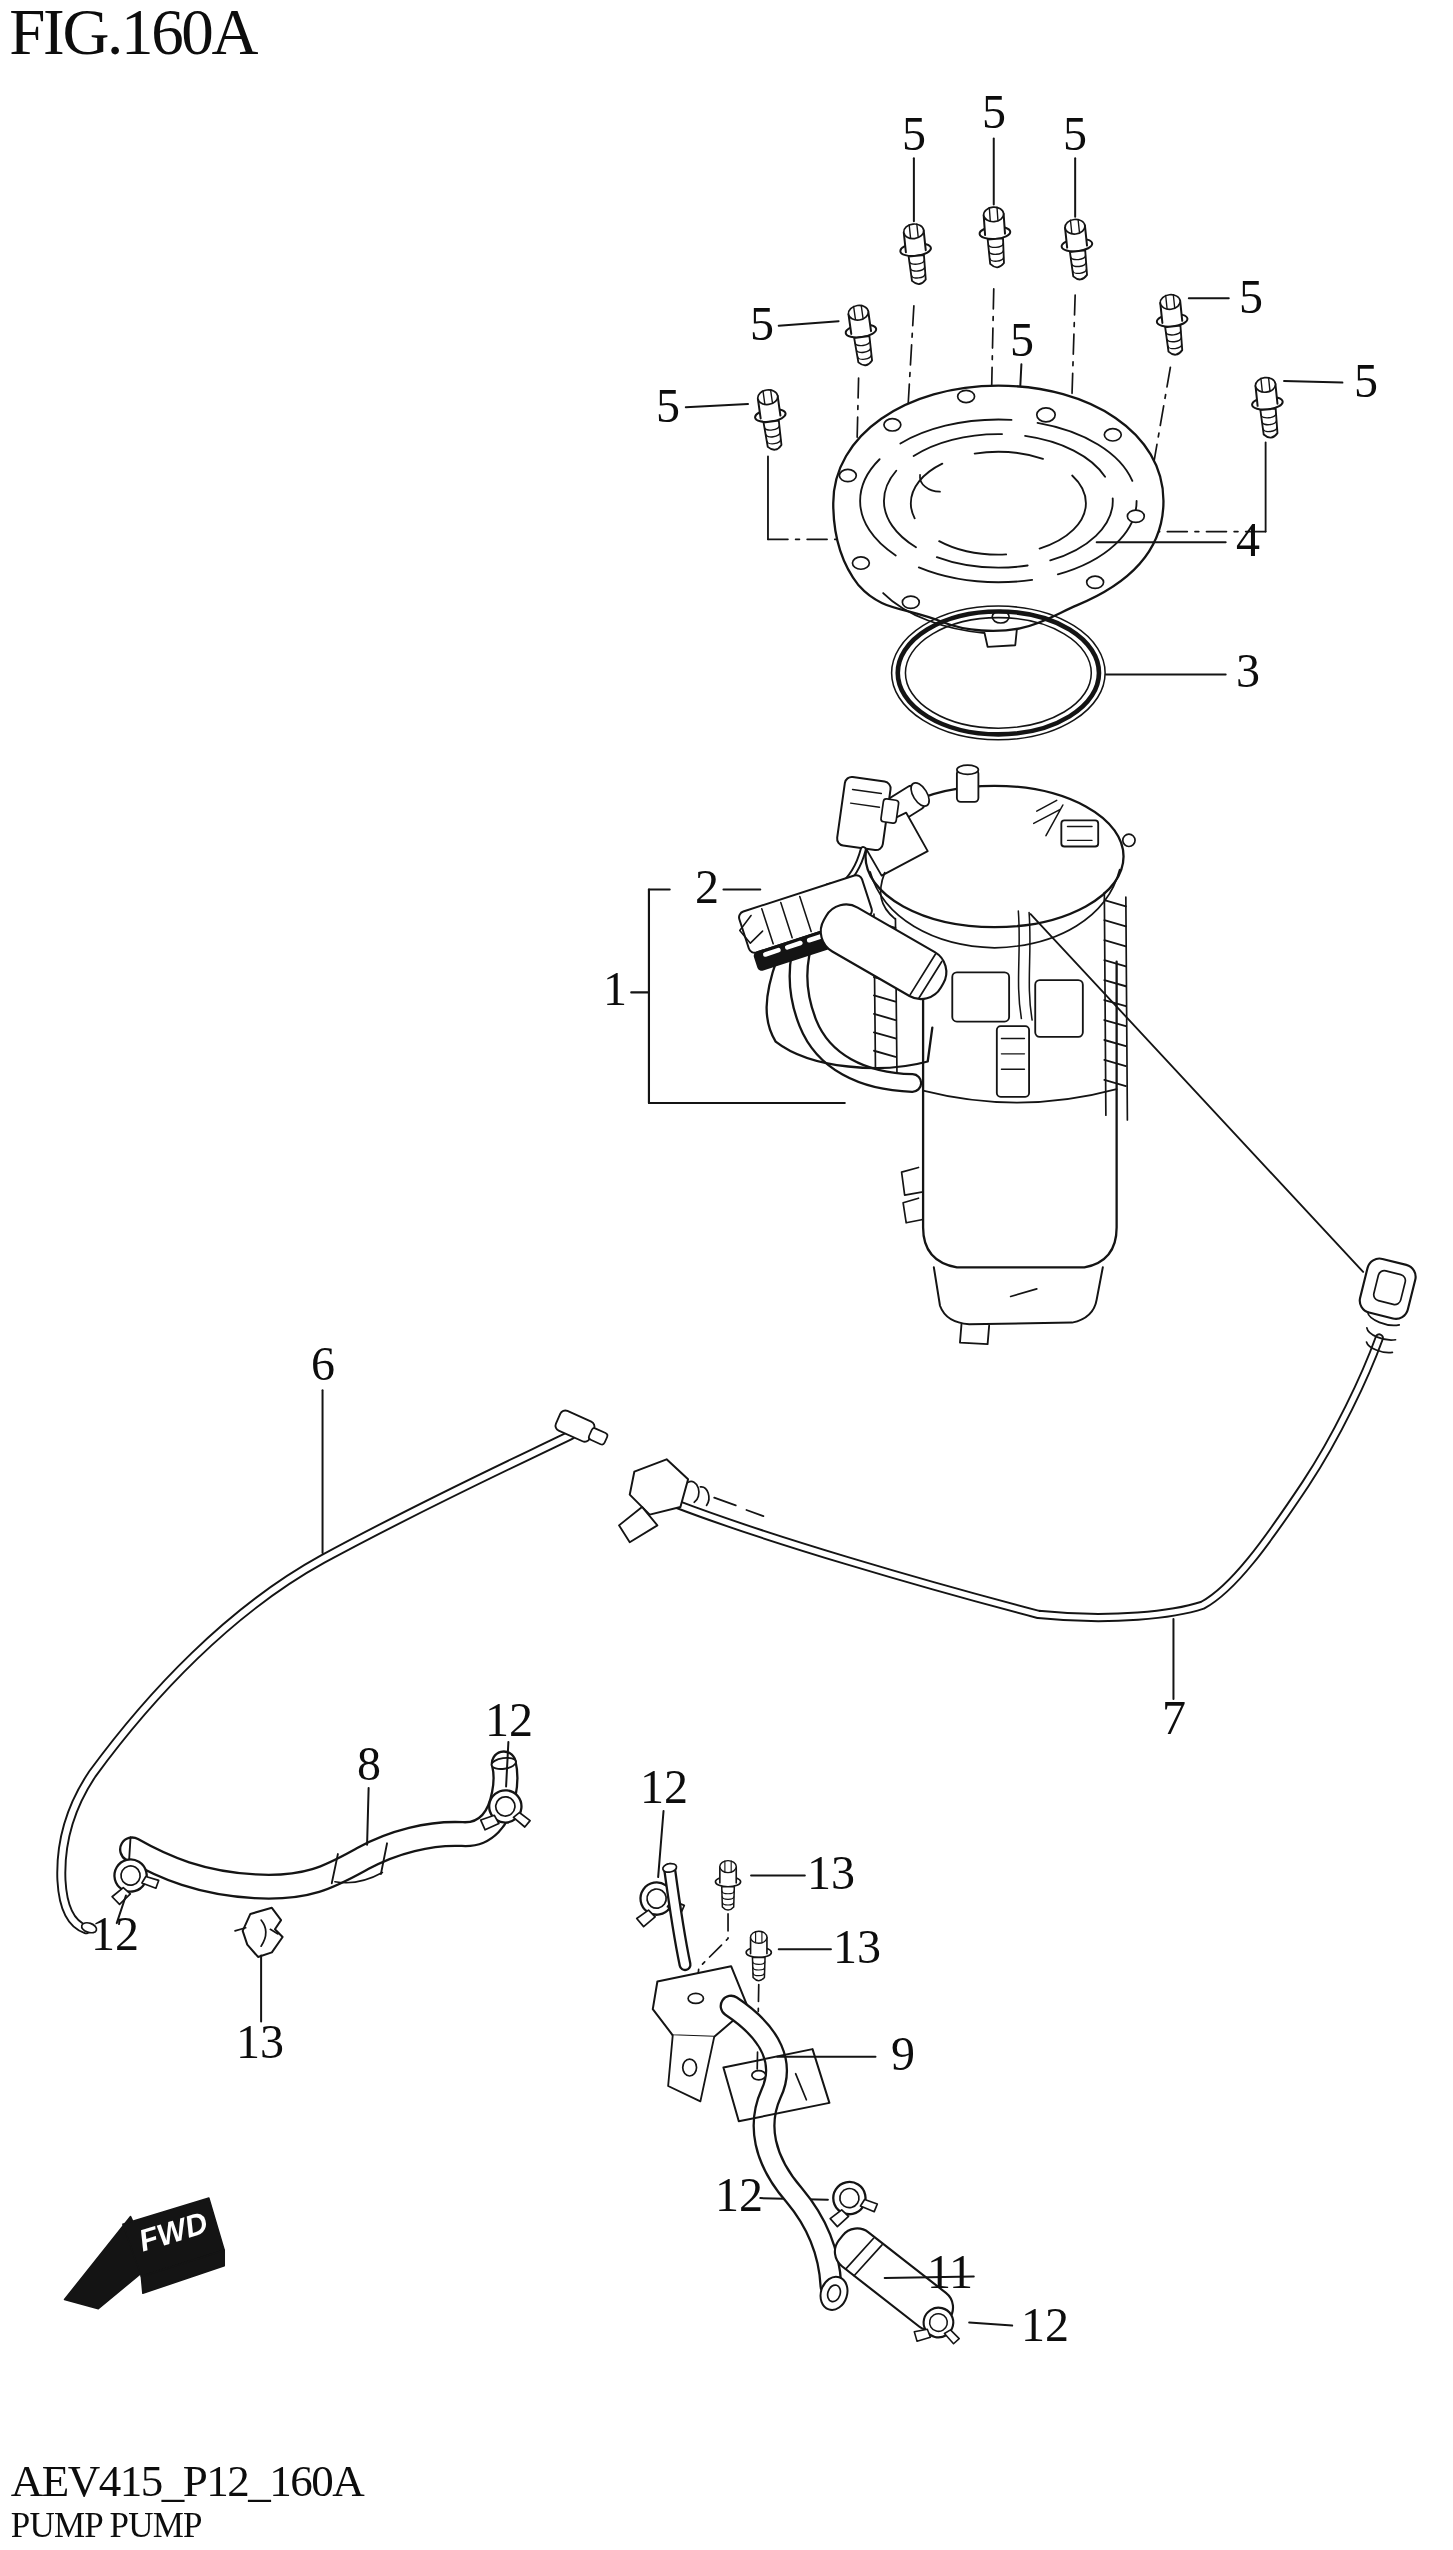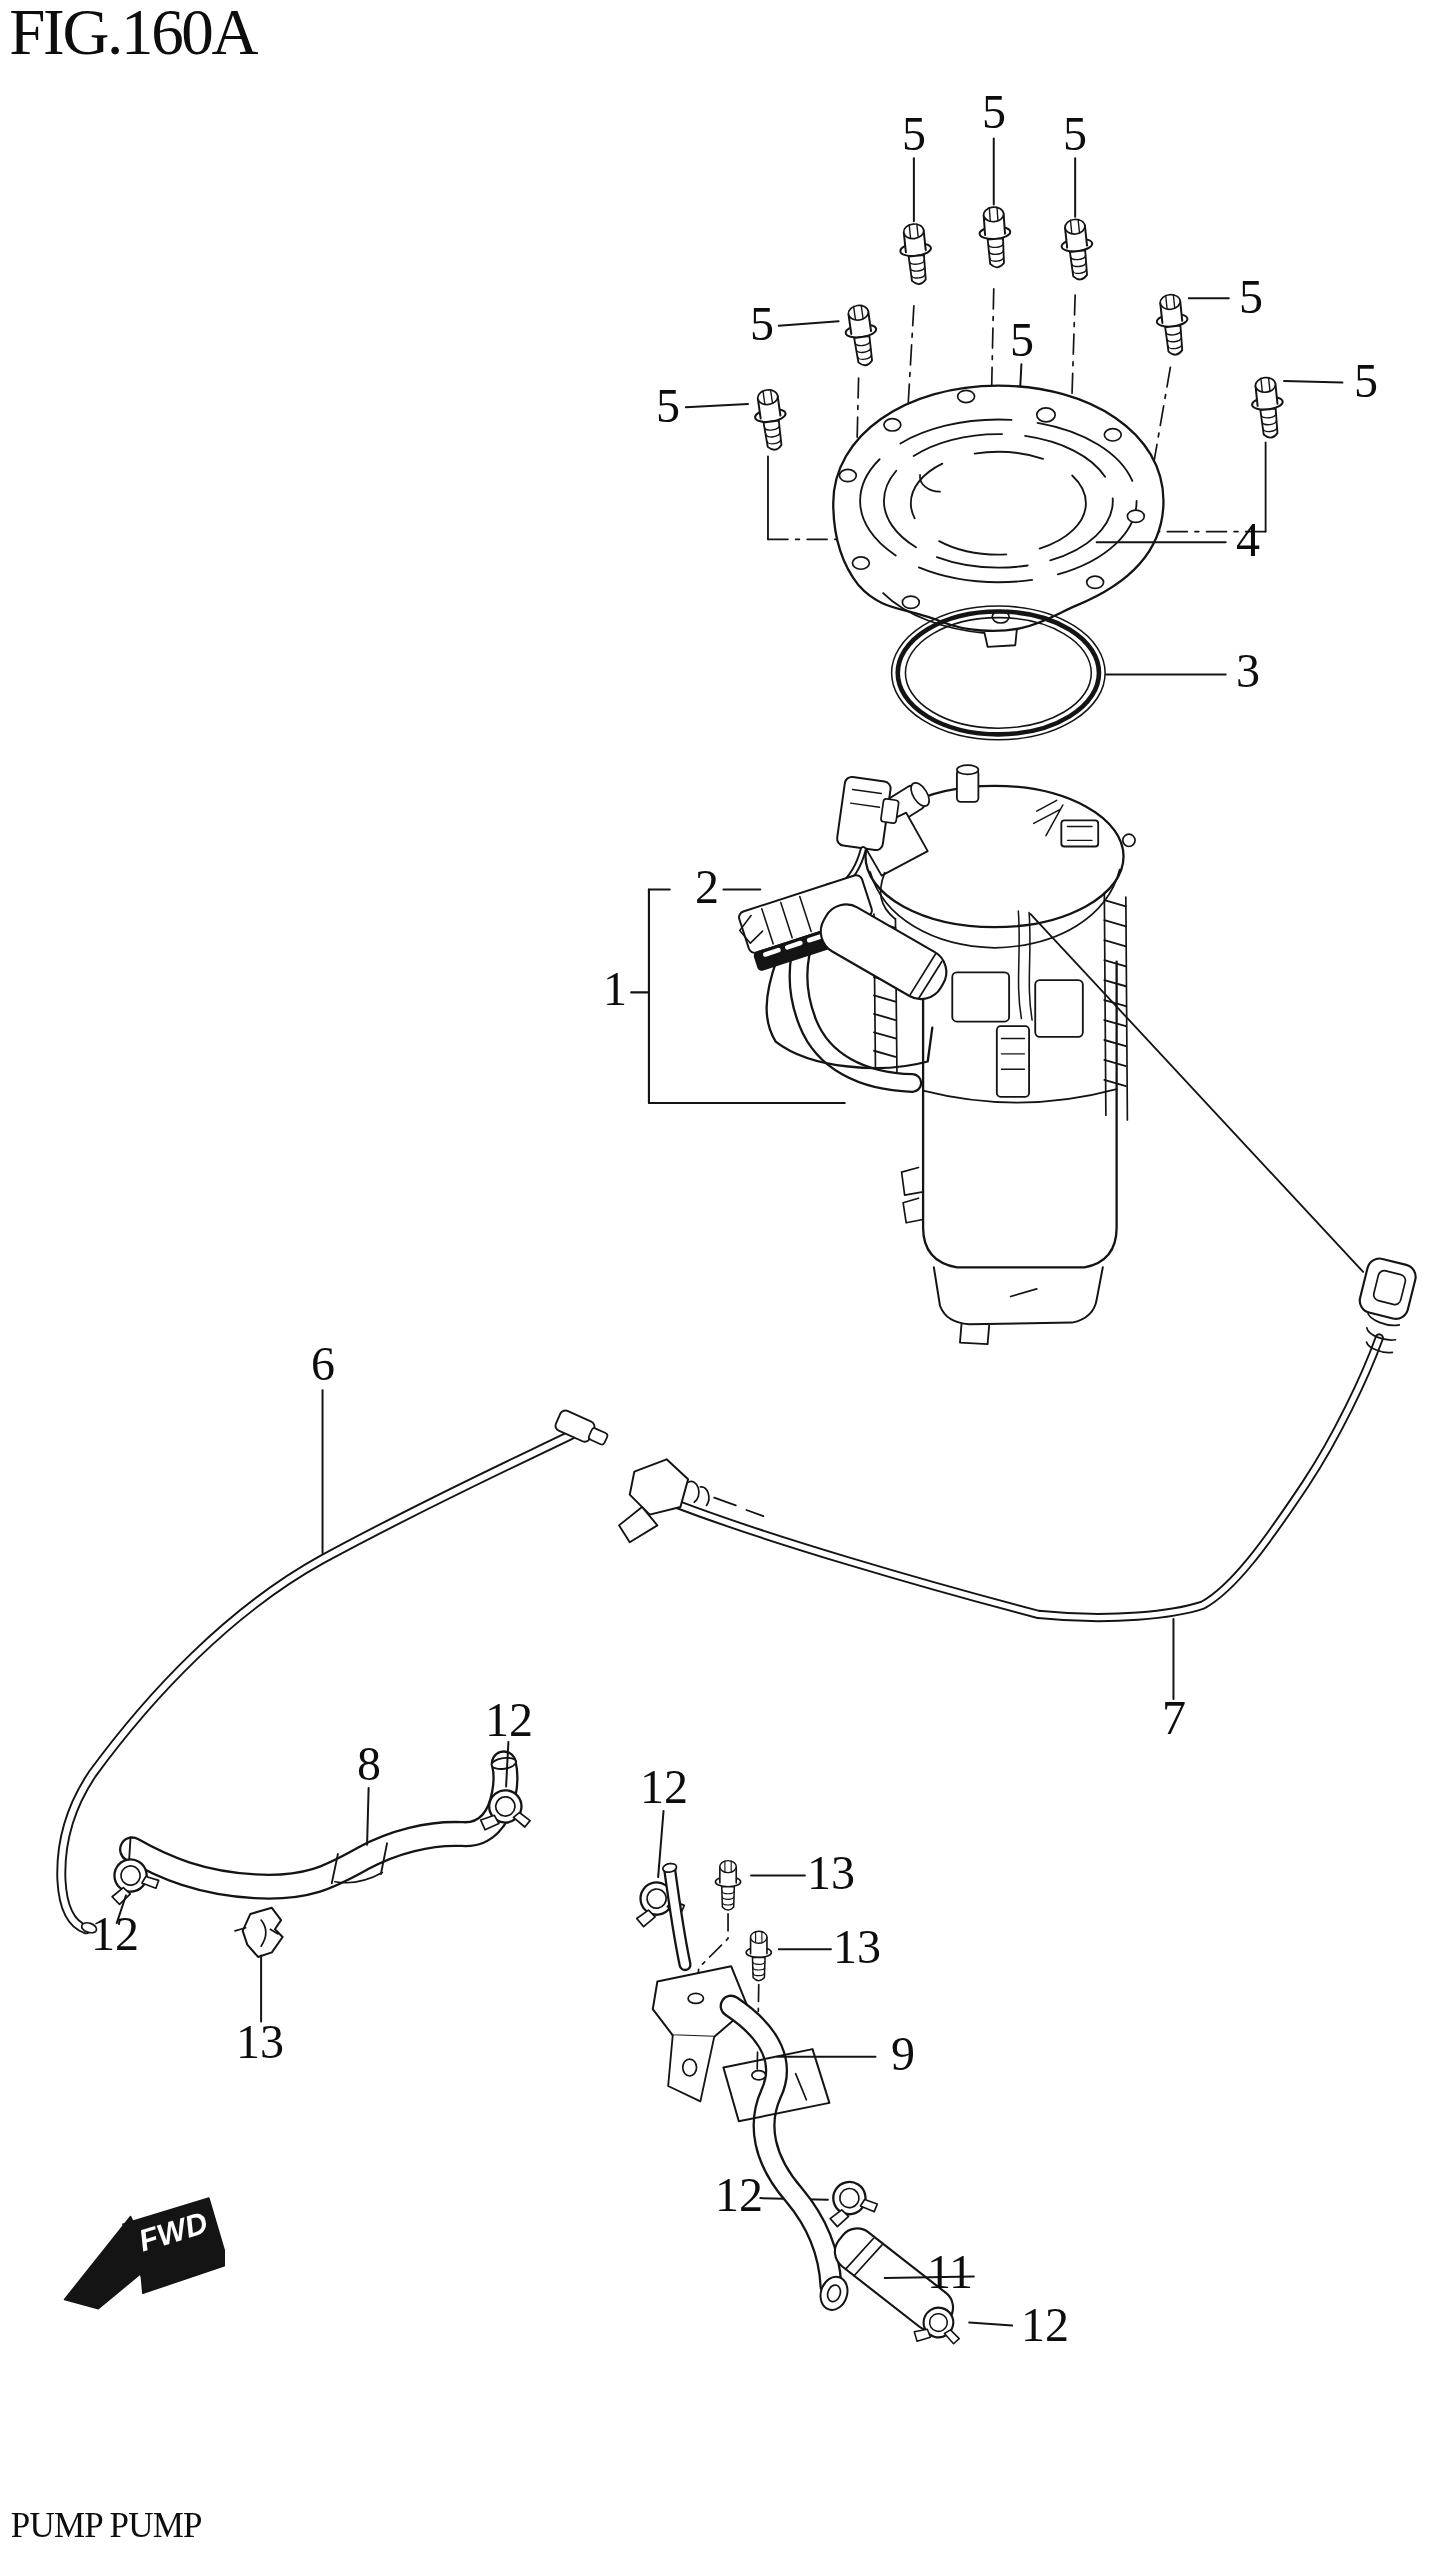--- a/index.html
+++ b/index.html
@@ -323,15 +323,16 @@
       <span class="callout" style="left: 115px; top: 1937px;">12</span>
       <span class="callout" style="left: 260px; top: 2045px;">13</span>
       <span class="callout" style="left: 831px; top: 1876px;">13</span>
       <span class="callout" style="left: 857px; top: 1950px;">13</span>
       <span class="callout" style="left: 903px; top: 2057px;">9</span>
       <span class="callout" style="left: 739px; top: 2198px;">12</span>
       <span class="callout" style="left: 950px; top: 2275px;">11</span>
       <span class="callout" style="left: 1045px; top: 2328px;">12</span>
     </div>
 
+  <div class="footer-code">AEV415_P12_160A</div>
   <div class="footer-name">PUMP PUMP</div>
 </div>
 
 
 </body></html>

